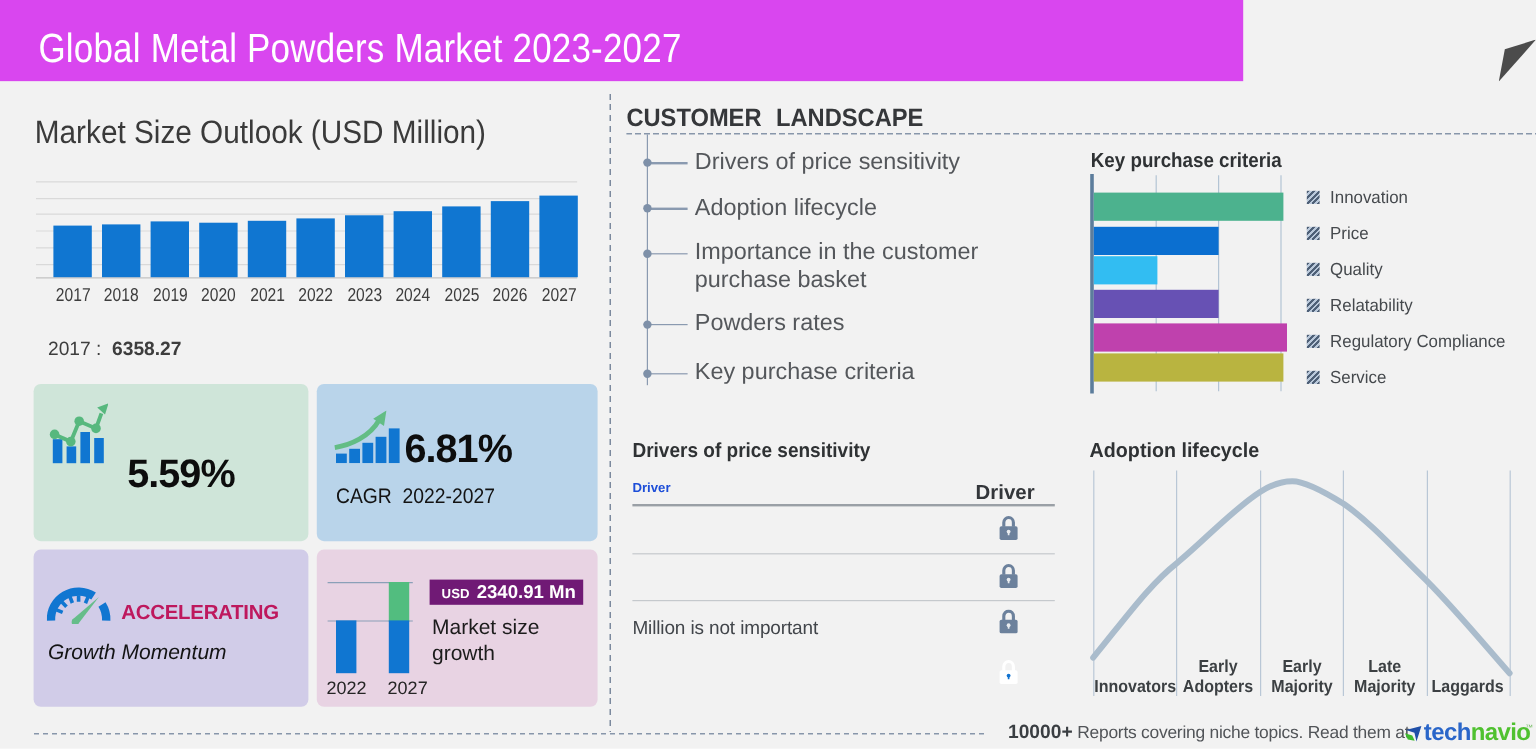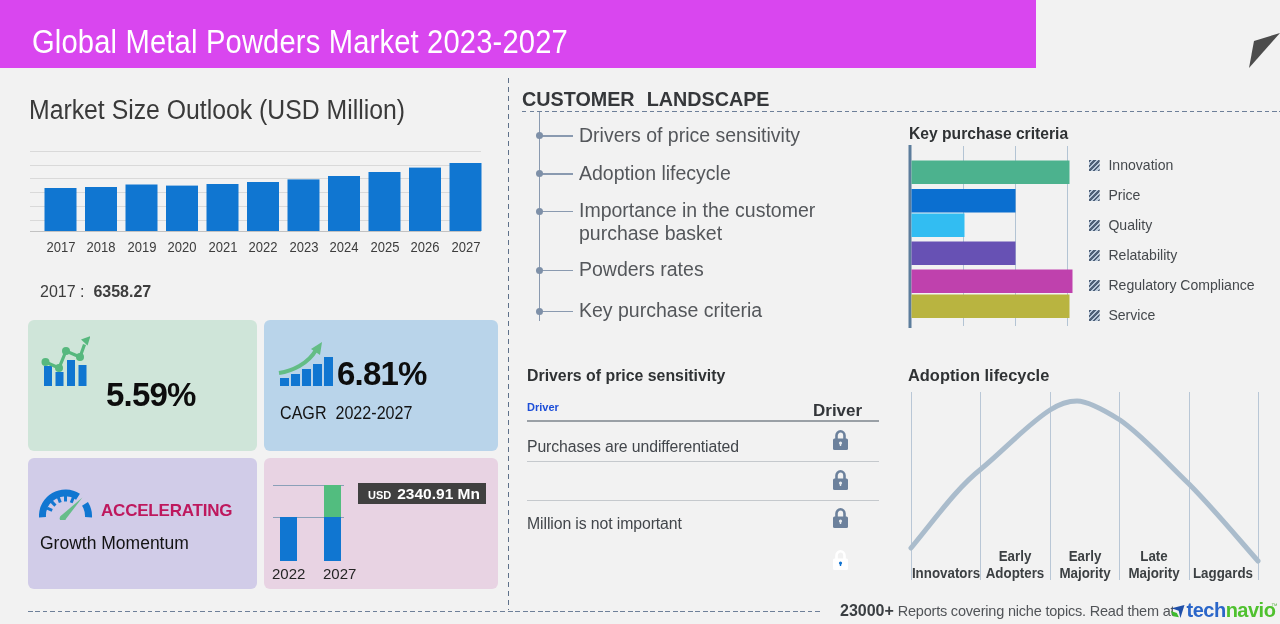--- a/index.html
+++ b/index.html
@@ -15,21 +15,21 @@
   .yearlab{position:absolute;top:238px;width:44px;text-align:center;font-size:15.5px;color:#3d3d3d;transform:scaleX(0.84);}
   #v2017{left:40px;top:283px;font-size:16px;color:#3d3d3d;}
   #v2017 b{font-weight:bold;}
   .box{position:absolute;border-radius:6px;}
   #box-g{left:28px;top:320px;width:229px;height:131px;background:#cfe5d9;}
   #box-b{left:264px;top:320px;width:234px;height:131px;background:#b9d4ea;}
   #box-p{left:28px;top:458px;width:229px;height:131px;background:#d1cce8;}
   #box-k{left:264px;top:458px;width:234px;height:131px;background:#e8d3e3;}
   .bignum{position:absolute;font-size:33px;font-weight:bold;color:#0d0d0d;line-height:33px;letter-spacing:-0.8px;}
   .boxcap{position:absolute;font-size:17.5px;color:#131313;line-height:20.5px;}
-  #usdbox{left:358px;top:483px;width:128px;height:21px;background:#404040;color:#fff;
+  #usdbox{left:358px;top:483px;width:128px;height:21px;background:#701a75;color:#fff;
           font-size:15.5px;font-weight:bold;line-height:21px;}
   #usdbox .u{font-size:11px;margin:0 6px 0 10px;}
   .dash-v{width:1.3px;background:repeating-linear-gradient(180deg,#5f718a 0,#5f718a 5px,rgba(0,0,0,0) 5px,rgba(0,0,0,0) 9px);}
   .dash-h{height:1.2px;background:repeating-linear-gradient(90deg,#6e8099 0,#6e8099 4.5px,rgba(0,0,0,0) 4.5px,rgba(0,0,0,0) 7.5px);}
   #cl-title{left:522px;top:87px;font-size:21px;font-weight:bold;color:#35373a;word-spacing:7px;transform:scaleX(0.94);transform-origin:0 0;white-space:nowrap;}
   .li-item{position:absolute;left:579px;font-size:19.5px;color:#54575b;line-height:23px;}
   .li-dot{position:absolute;left:535.5px;width:7px;height:7px;border-radius:50%;background:#7e90a8;}
   .li-line{position:absolute;left:539px;width:34px;height:1.5px;background:#8a9ab0;}
   #li-vert{left:538.5px;top:112px;width:1.5px;height:209px;background:#8a9ab0;}
   .subhead{position:absolute;font-size:17px;font-weight:bold;color:#2f3234;transform-origin:0 0;white-space:nowrap;}
@@ -139,32 +139,33 @@
       <line x1="8.1" y1="19.2" x2="13.2" y2="21.3"></line>
       <line x1="12.6" y1="12.6" x2="16.4" y2="16.6"></line>
       <line x1="19.3" y1="8.3" x2="21.3" y2="13.5"></line>
       <line x1="26.5" y1="7" x2="26.5" y2="12.5"></line>
       <line x1="34.3" y1="8.6" x2="32.2" y2="13.7"></line>
     </g>
     <polygon points="21.4,27.2 25.8,31.4 43.4,8.5" fill="#66bd8a"></polygon>
     <circle cx="23.6" cy="29.3" r="2.9" fill="#66bd8a"></circle>
   </svg>
   <div class="abs" style="left:101px;top:501px;font-size:17px;font-weight:bold;color:#be185d;letter-spacing:-0.2px;">ACCELERATING</div>
-  <div class="boxcap" style="left:40px;top:533px;">Growth Momentum</div>
+  <div class="boxcap" style="left:40px;top:533px;font-style:italic;">Growth Momentum</div>
 
   <svg class="abs" style="left:270px;top:482px;" width="78" height="82" viewBox="0 0 78 82">
     <line x1="3" y1="3.5" x2="74" y2="3.5" stroke="#8aa0b8" stroke-width="1"></line>
     <line x1="3" y1="35.5" x2="74" y2="35.5" stroke="#8aa0b8" stroke-width="1"></line>
     <rect x="10" y="35" width="17" height="44" fill="#1076d1"></rect>
     <rect x="54" y="3" width="17" height="33" fill="#52bd7f"></rect>
     <rect x="54" y="35" width="17" height="44" fill="#1076d1"></rect>
   </svg>
   <div class="abs" style="left:272px;top:565px;font-size:15px;color:#252525;">2022</div>
   <div class="abs" style="left:323px;top:565px;font-size:15px;color:#252525;">2027</div>
   <div class="abs" id="usdbox"><span class="u">USD</span>2340.91 Mn</div>
+  <div class="abs" style="left:360px;top:512px;font-size:17.5px;color:#1c1c1c;line-height:21.5px;">Market size<br>growth</div>
 
   <div class="abs dash-v" style="left:508px;top:78px;height:532px;"></div>
   <div class="abs dash-h" style="left:28px;top:611px;width:792px;"></div>
   <div class="abs dash-h" style="left:522px;top:111px;width:758px;"></div>
 
   <div class="abs" id="cl-title">CUSTOMER LANDSCAPE</div>
   <div class="abs" id="li-vert"></div>
   <div class="li-line" style="top:135px;"></div>
   <div class="li-line" style="top:173px;"></div>
   <div class="li-line" style="top:210.5px;"></div>
@@ -178,21 +179,20 @@
   <div class="li-item" style="top:124px;">Drivers of price sensitivity</div>
   <div class="li-item" style="top:162px;">Adoption lifecycle</div>
   <div class="li-item" style="top:199px;">Importance in the customer<br>purchase basket</div>
   <div class="li-item" style="top:258px;">Powders rates</div>
   <div class="li-item" style="top:299px;">Key purchase criteria</div>
 
   <div class="subhead" style="left:527px;top:366px;transform:scaleX(0.933);">Drivers of price sensitivity</div>
   <div class="abs" style="left:527px;top:401px;font-size:11px;font-weight:bold;color:#1d4ed8;">Driver</div>
   <div class="abs" style="left:813px;top:401px;font-size:17px;font-weight:bold;color:#33363a;">Driver</div>
   <div class="abs" style="left:527px;top:420px;width:352px;height:1.5px;background:#9aa0a6;"></div>
-  <div class="trow" style="top:438px;">Purchases are undifferentiated</div>
   <div class="tsep" style="top:461px;"></div>
   <div class="tsep" style="top:500px;"></div>
   <div class="trow" style="top:515px;">Million is not important</div>
 
   <svg class="lock" style="left:832px;top:430px;" viewBox="0 0 17 20">
       <path d="M4.5,9 L4.5,5.5 A4,4.2 0 0 1 12.5,5.5 L12.5,9" fill="none" stroke="#6c819c" stroke-width="2.6"></path>
       <rect x="1" y="8.5" width="15" height="11.5" rx="1.5" fill="#6c819c"></rect>
       <circle cx="8.5" cy="13" r="1.6" fill="#e9ecef"></circle>
       <path d="M8.5,13 L8.5,16" stroke="#e9ecef" stroke-width="1.4"></path>
     </svg>
@@ -248,20 +248,20 @@
       <line x1="350.5" y1="2" x2="350.5" y2="190"></line>
     </g>
     <path d="M3,158 C30,125 50,97 73,79 C95,61 120,34 142,20 C152,13.5 161,11 169,11 C180,11 196,20 212,30 C235,46 258,72 281,94 C304,117 328,146 350,171" fill="none" stroke="#aabccc" stroke-width="5" stroke-linecap="round"></path>
   </svg>
   <div class="al-lab" style="left:896px;top:565px;width:100px;">Innovators</div>
   <div class="al-lab" style="left:965px;top:548px;width:100px;">Early<br>Adopters</div>
   <div class="al-lab" style="left:1035px;top:548px;width:100px;">Early<br>Majority</div>
   <div class="al-lab" style="left:1104px;top:548px;width:100px;">Late<br>Majority</div>
   <div class="al-lab" style="left:1173px;top:565px;width:100px;">Laggards</div>
 
-  <div id="footer"><b>23000+</b> Reports covering niche topics. Read them at</div>
+  <div id="footer"><b>10000+</b> Reports covering niche topics. Read them at</div>
   <svg class="abs" style="left:1170px;top:600px;" width="110" height="22" viewBox="0 0 110 22">
     <polygon points="14.5,4.9 1.6,8.3 8.7,10.7 10.4,18" fill="#1f4fa8"></polygon>
     <polygon points="0.8,11 6.9,12.9 8.9,17.2 3.2,16.2" fill="#3fbb2e"></polygon>
     <text x="16.5" y="17" font-family="Liberation Sans, sans-serif" font-size="20" font-weight="bold" letter-spacing="-0.5"><tspan fill="#2a66c9">tech</tspan><tspan fill="#4fc12f">navio</tspan></text>
     <text x="101" y="8" font-family="Liberation Sans, sans-serif" font-size="6.5" fill="#6db95a">™</text>
   </svg>
 </div>
 
 </body></html>

